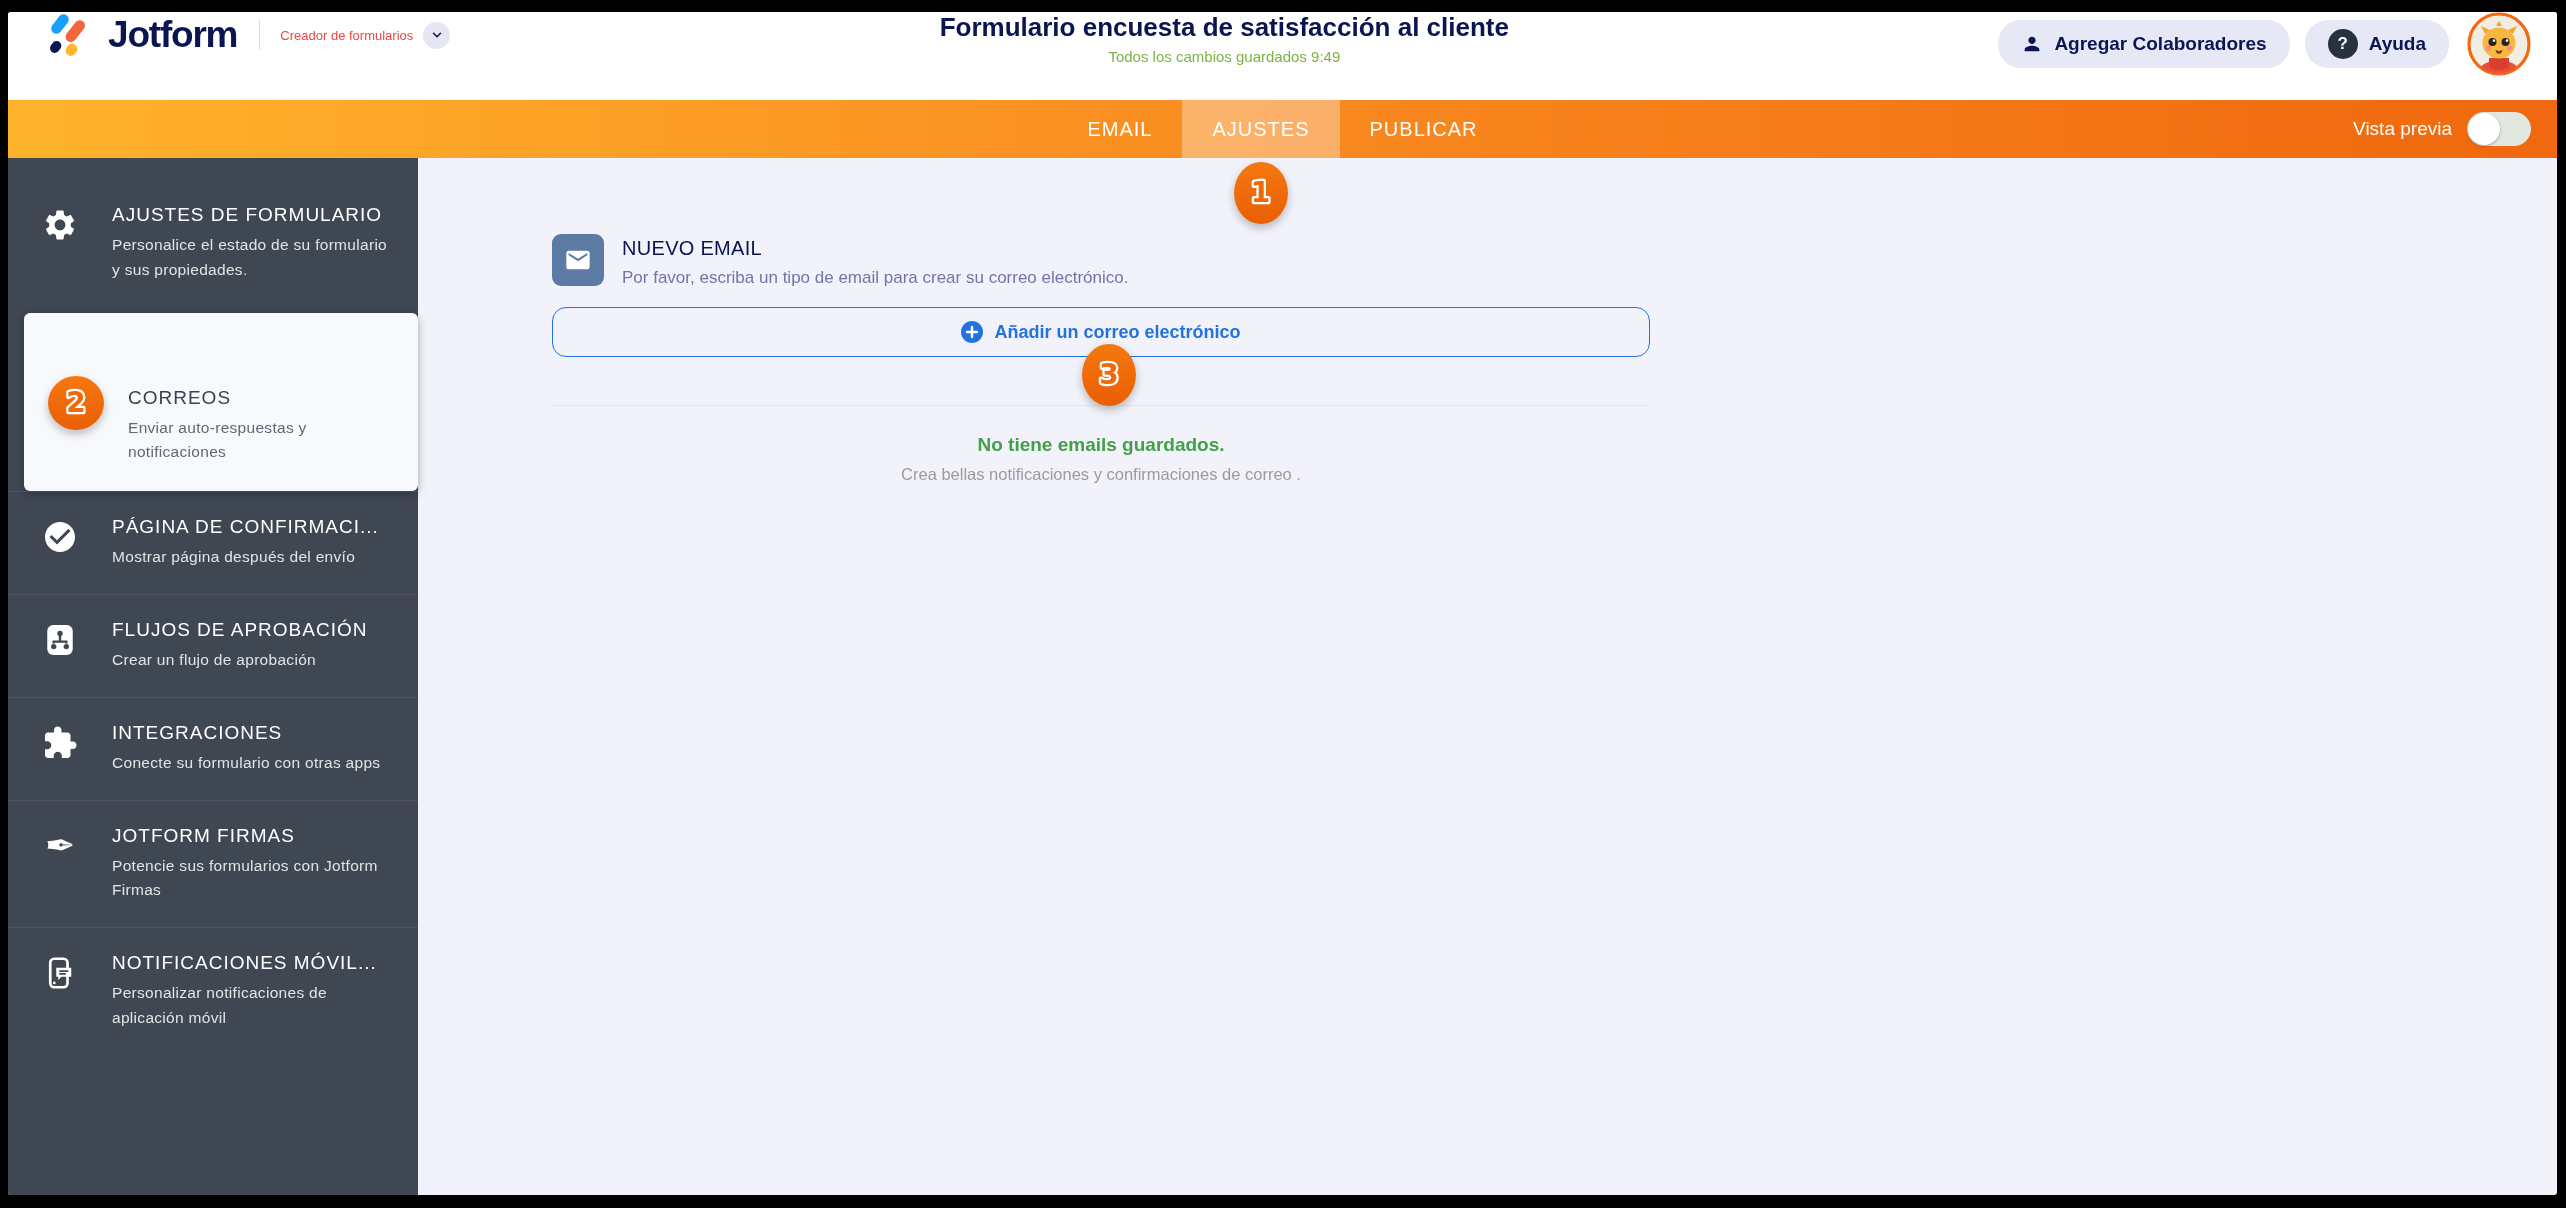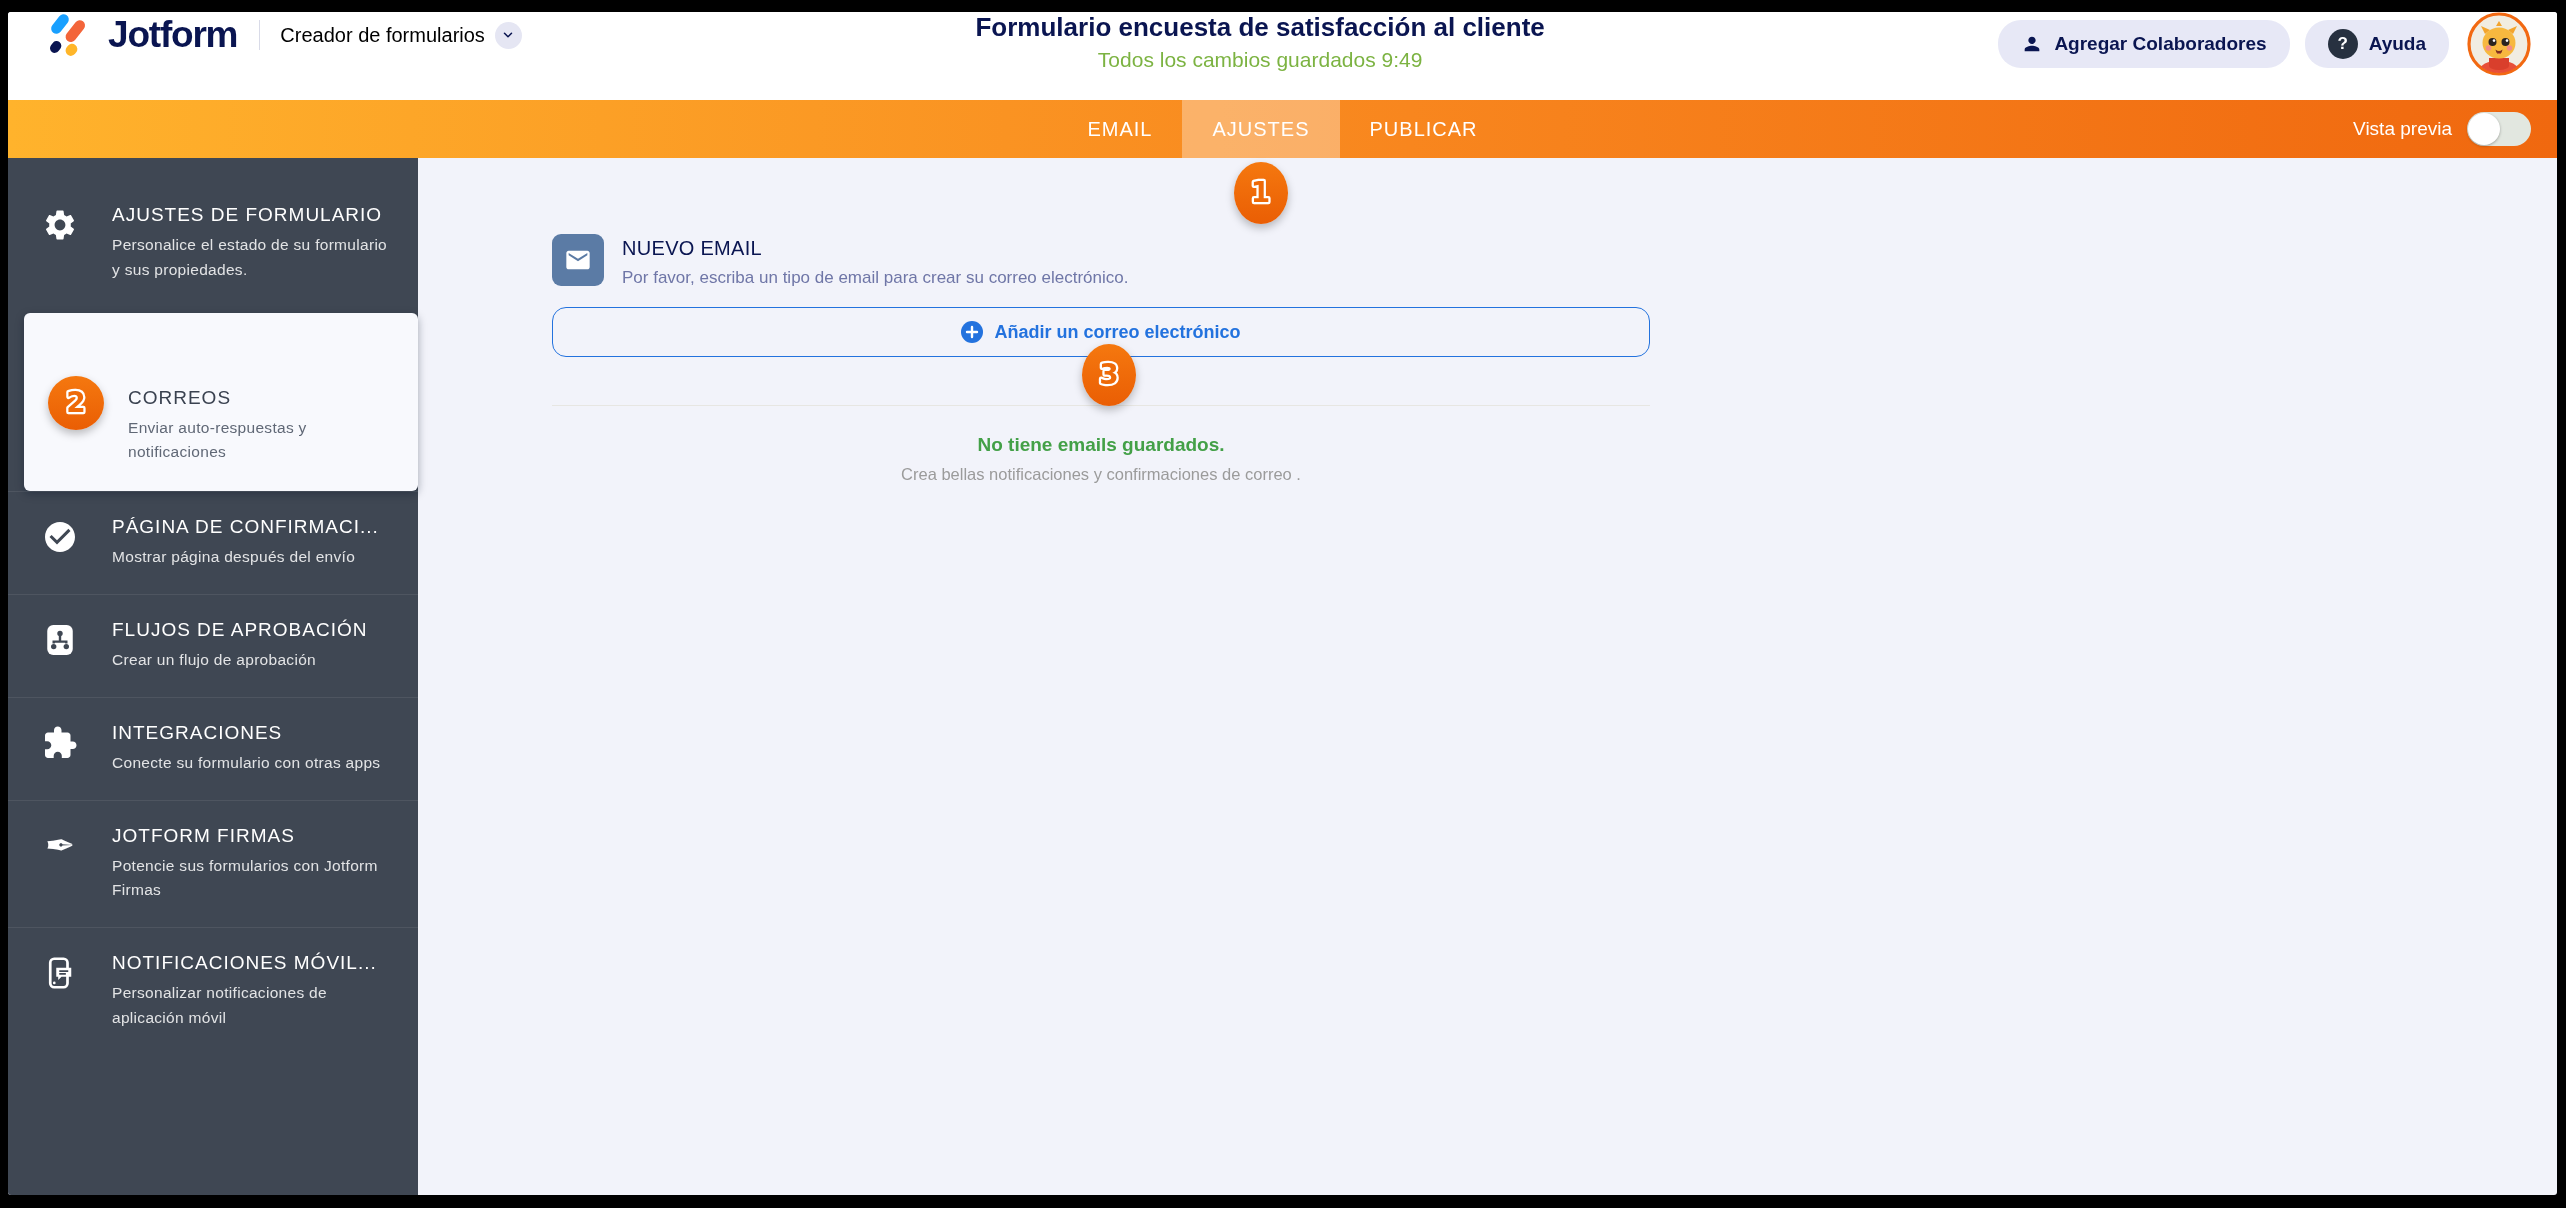--- a/index.html
+++ b/index.html
@@ -18,28 +18,28 @@
   
   .topbar {
     height:88px; background:#fff; flex-shrink:0;
     display:flex; align-items:flex-start;
     padding:0 26px 0 40px; box-sizing:border-box;
   }
   .brand { display:flex; align-items:center; }
   .logo-mark { width:46px; height:46px; margin-right:14px; }
   .wordmark { font-size:37px; font-weight:800; color:#0A1551; letter-spacing:-1.2px; }
   .vdiv { width:1px; height:30px; background:#D9DBE8; margin:0 20px 0 22px; }
-  .builder-label { font-size:20px; color:#000000; }
+  .builder-label { font-size:13px; color:#ef4444; }
   .chev-circle {
     width:27px; height:27px; border-radius:50%; background:#E5E6F3;
     display:flex; align-items:center; justify-content:center; margin-left:10px;
   }
   .title-block { flex:1; text-align:center; min-width:0; }
   .form-title { font-size:26px; font-weight:700; color:#0A1551; }
-  .saved { font-size:21px; margin-top:5px; }
+  .saved { font-size:15px; margin-top:5px; }
   .top-actions { display:flex; align-items:center; }
   .pill {
     height:48px; border-radius:23px; background:#E7E8F6; border:none;
     display:flex; align-items:center; gap:11px; padding:0 23px;
     font-size:19px; font-weight:600; color:#0A1551; cursor:pointer;
     font-family:"Liberation Sans", sans-serif;
   }
   .pill + .pill { margin-left:15px; }
   .qmark {
     width:30px; height:30px; border-radius:50%; background:#273140;

